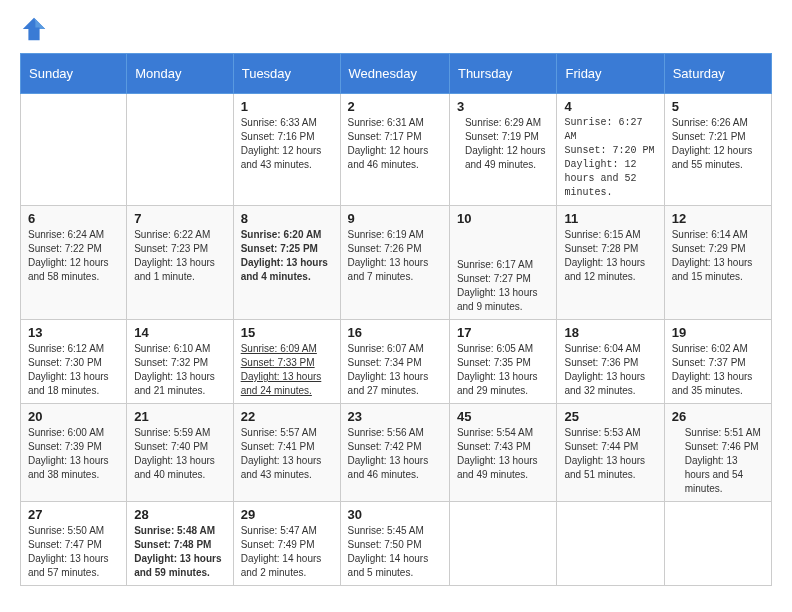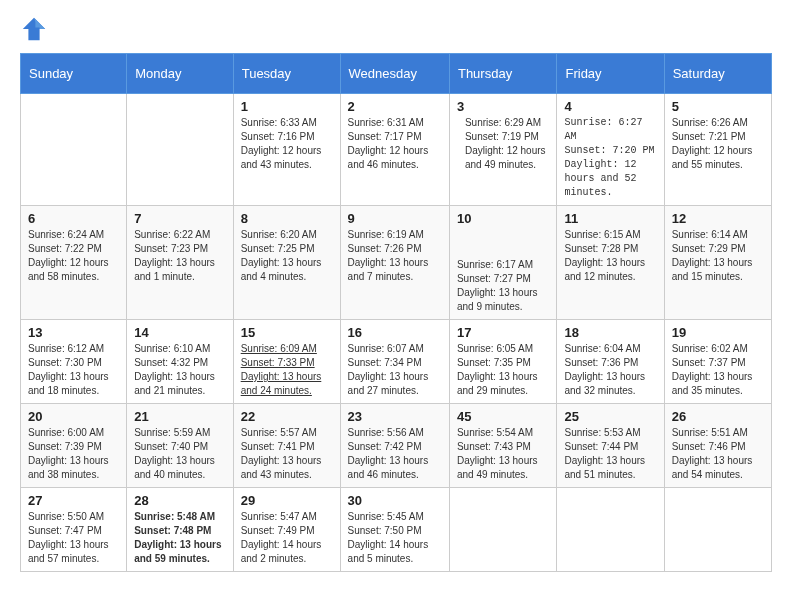--- a/index.html
+++ b/index.html
@@ -166,21 +166,21 @@
 Daylight: 12 hours and 58 minutes.</div>
           </td>
           <td>
             <span class="day-num">7</span>
             <div class="day-info" style="white-space: pre-line;">Sunrise: 6:22 AM
 Sunset: 7:23 PM
 Daylight: 13 hours and 1 minute.</div>
           </td>
           <td>
             <span class="day-num">8</span>
-            <div class="day-info" style="white-space: pre-line;">Sunrise: 6:20 AM
+            <div class="day-info" style="white-space: pre-line; font-weight: bold;">Sunrise: 6:20 AM
 Sunset: 7:25 PM
 Daylight: 13 hours and 4 minutes.</div>
           </td>
           <td>
             <span class="day-num">9</span>
             <div class="day-info" style="white-space: pre-line;">Sunrise: 6:19 AM
 Sunset: 7:26 PM
 Daylight: 13 hours and 7 minutes.</div>
           </td>
           <td>
@@ -205,21 +205,21 @@
         <tr>
           <td>
             <span class="day-num">13</span>
             <div class="day-info" style="white-space: pre-line;">Sunrise: 6:12 AM
 Sunset: 7:30 PM
 Daylight: 13 hours and 18 minutes.</div>
           </td>
           <td>
             <span class="day-num">14</span>
             <div class="day-info" style="white-space: pre-line;">Sunrise: 6:10 AM
-Sunset: 4:32 PM
+Sunset: 7:32 PM
 Daylight: 13 hours and 21 minutes.</div>
           </td>
           <td>
             <span class="day-num">15</span>
             <div class="day-info" style="white-space: pre-line; text-decoration: underline;">Sunrise: 6:09 AM
 Sunset: 7:33 PM
 Daylight: 13 hours and 24 minutes.</div>
           </td>
           <td>
             <span class="day-num">16</span>
@@ -278,21 +278,21 @@
 Daylight: 13 hours and 49 minutes.</div>
           </td>
           <td>
             <span class="day-num">25</span>
             <div class="day-info" style="white-space: pre-line;">Sunrise: 5:53 AM
 Sunset: 7:44 PM
 Daylight: 13 hours and 51 minutes.</div>
           </td>
           <td>
             <span class="day-num">26</span>
-            <div class="day-info" style="white-space: pre-line;">Sunrise: 5:51 AM
+            <div class="day-info" style="white-space: pre-line; margin-left: 13px;">Sunrise: 5:51 AM
 Sunset: 7:46 PM
 Daylight: 13 hours and 54 minutes.</div>
           </td>
         </tr>
         <tr>
           <td>
             <span class="day-num">27</span>
             <div class="day-info" style="white-space: pre-line;">Sunrise: 5:50 AM
 Sunset: 7:47 PM
 Daylight: 13 hours and 57 minutes.</div>

